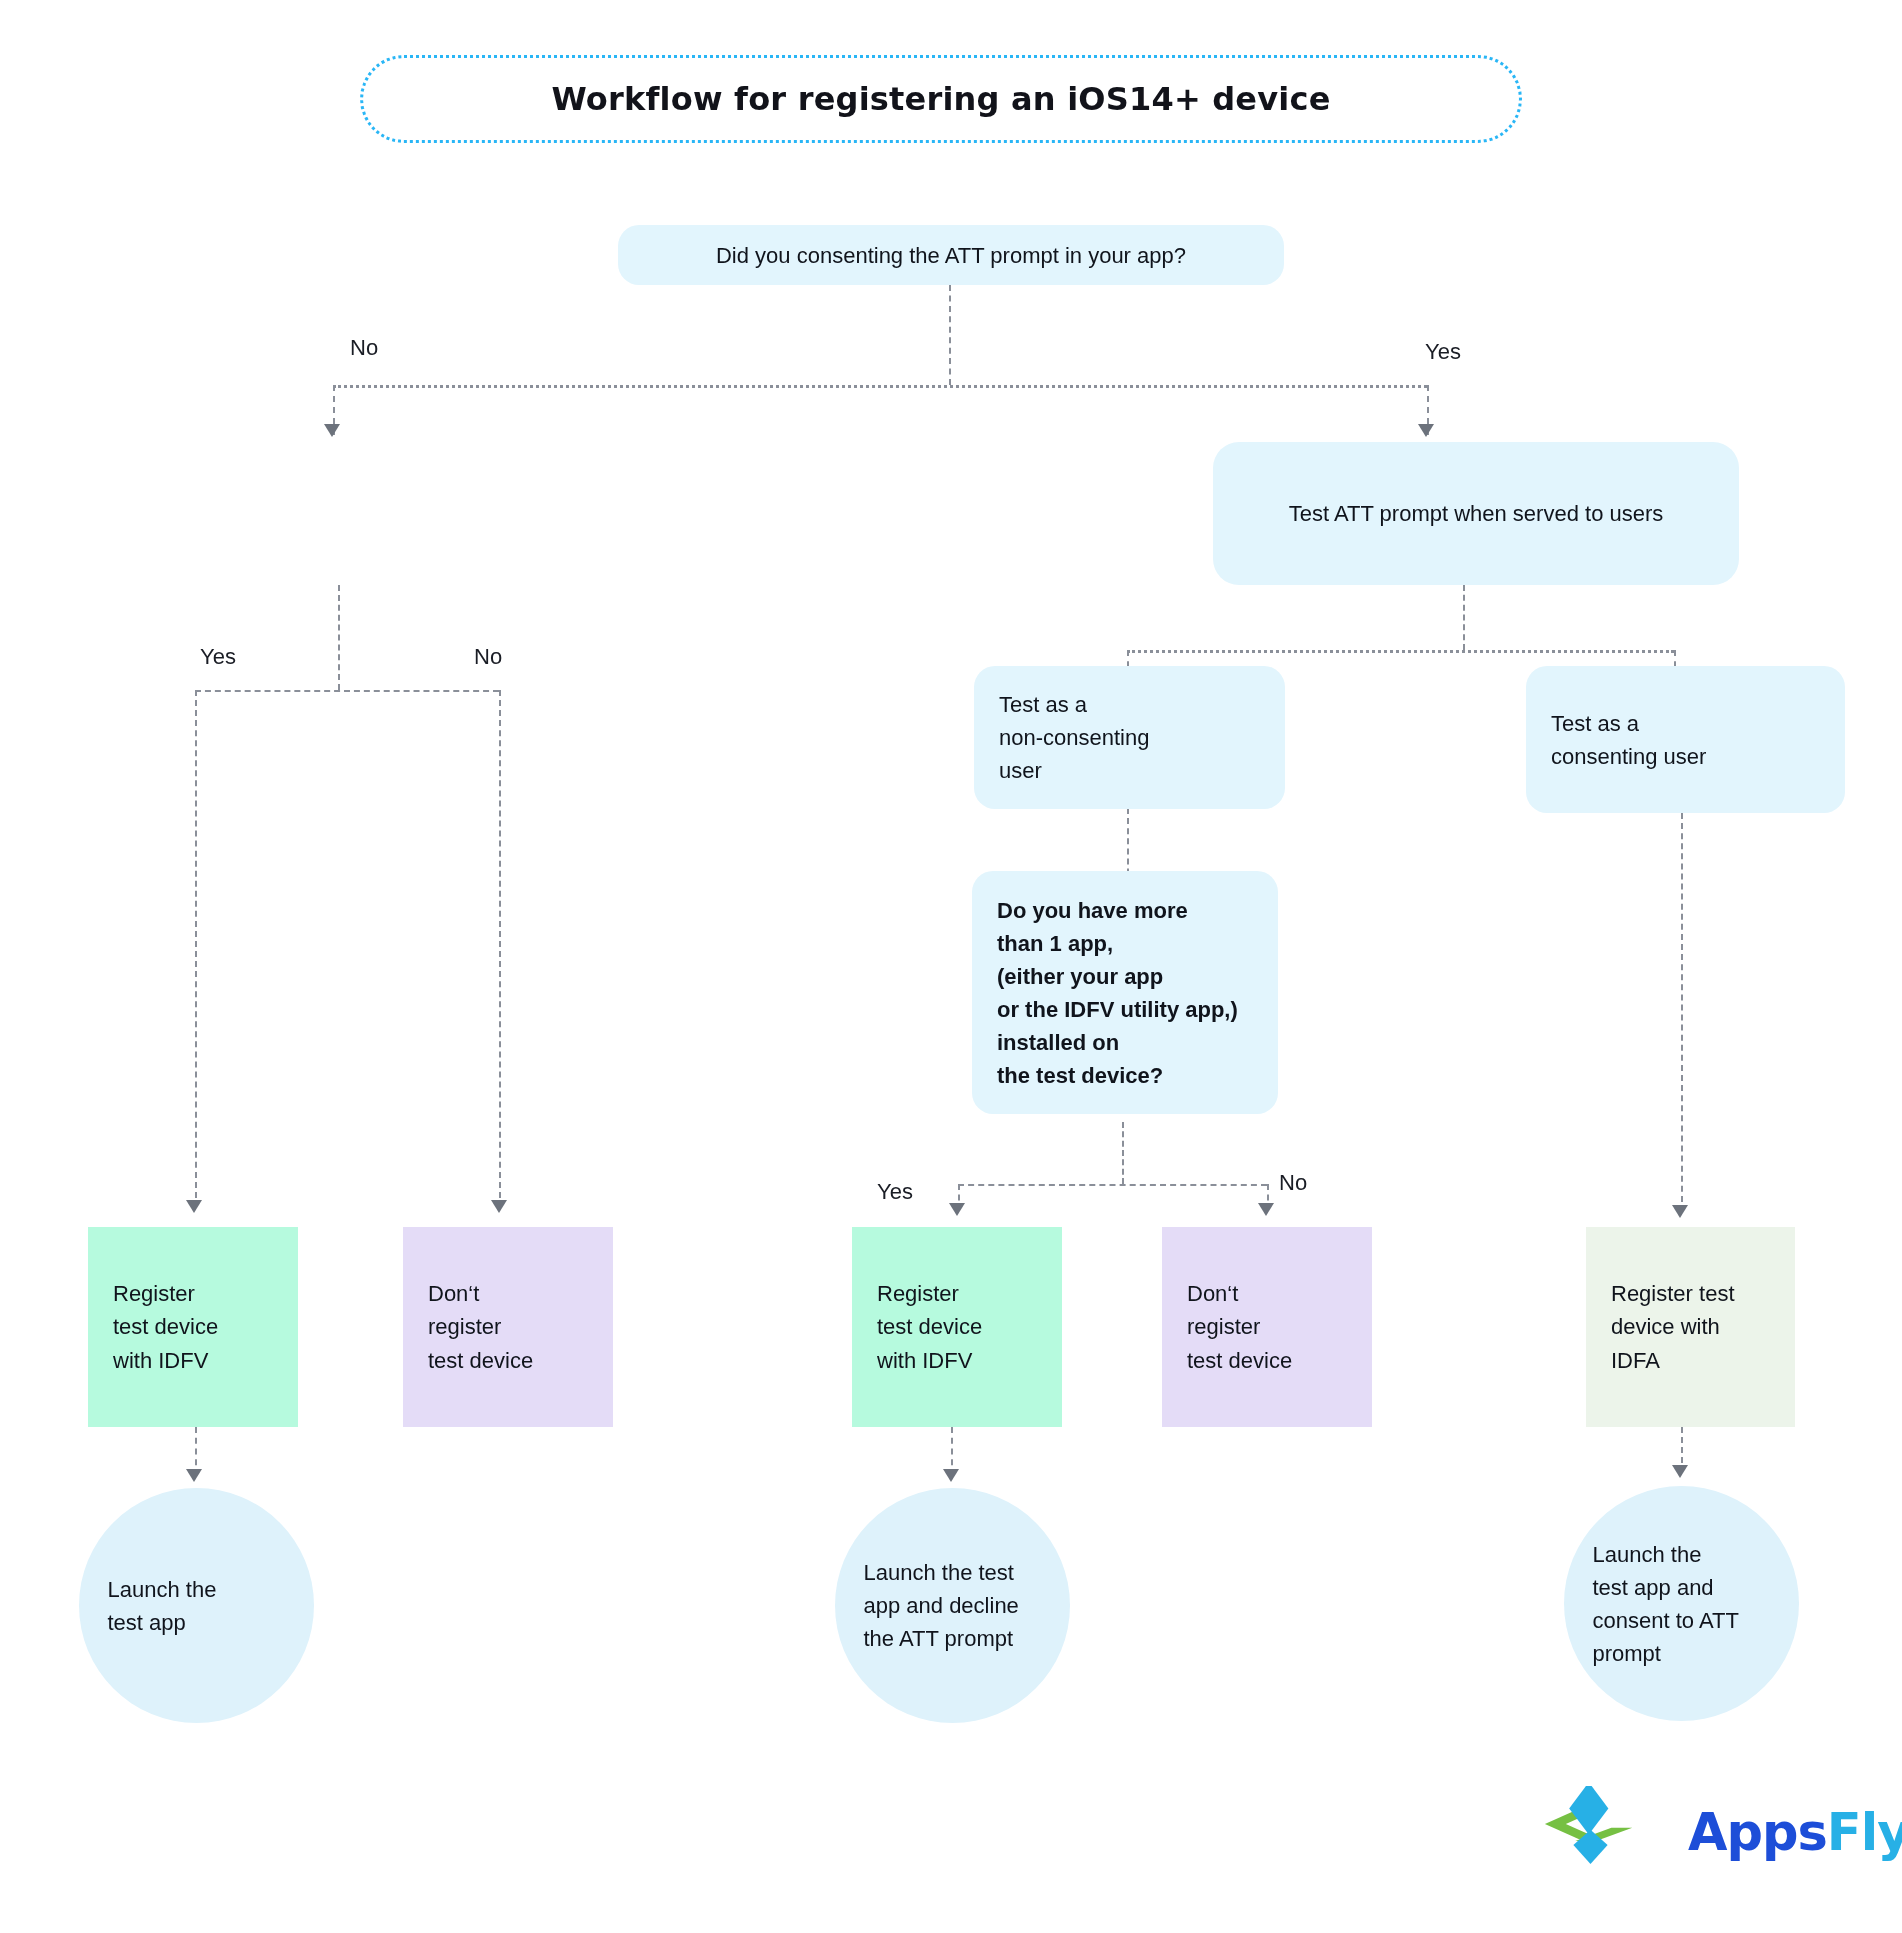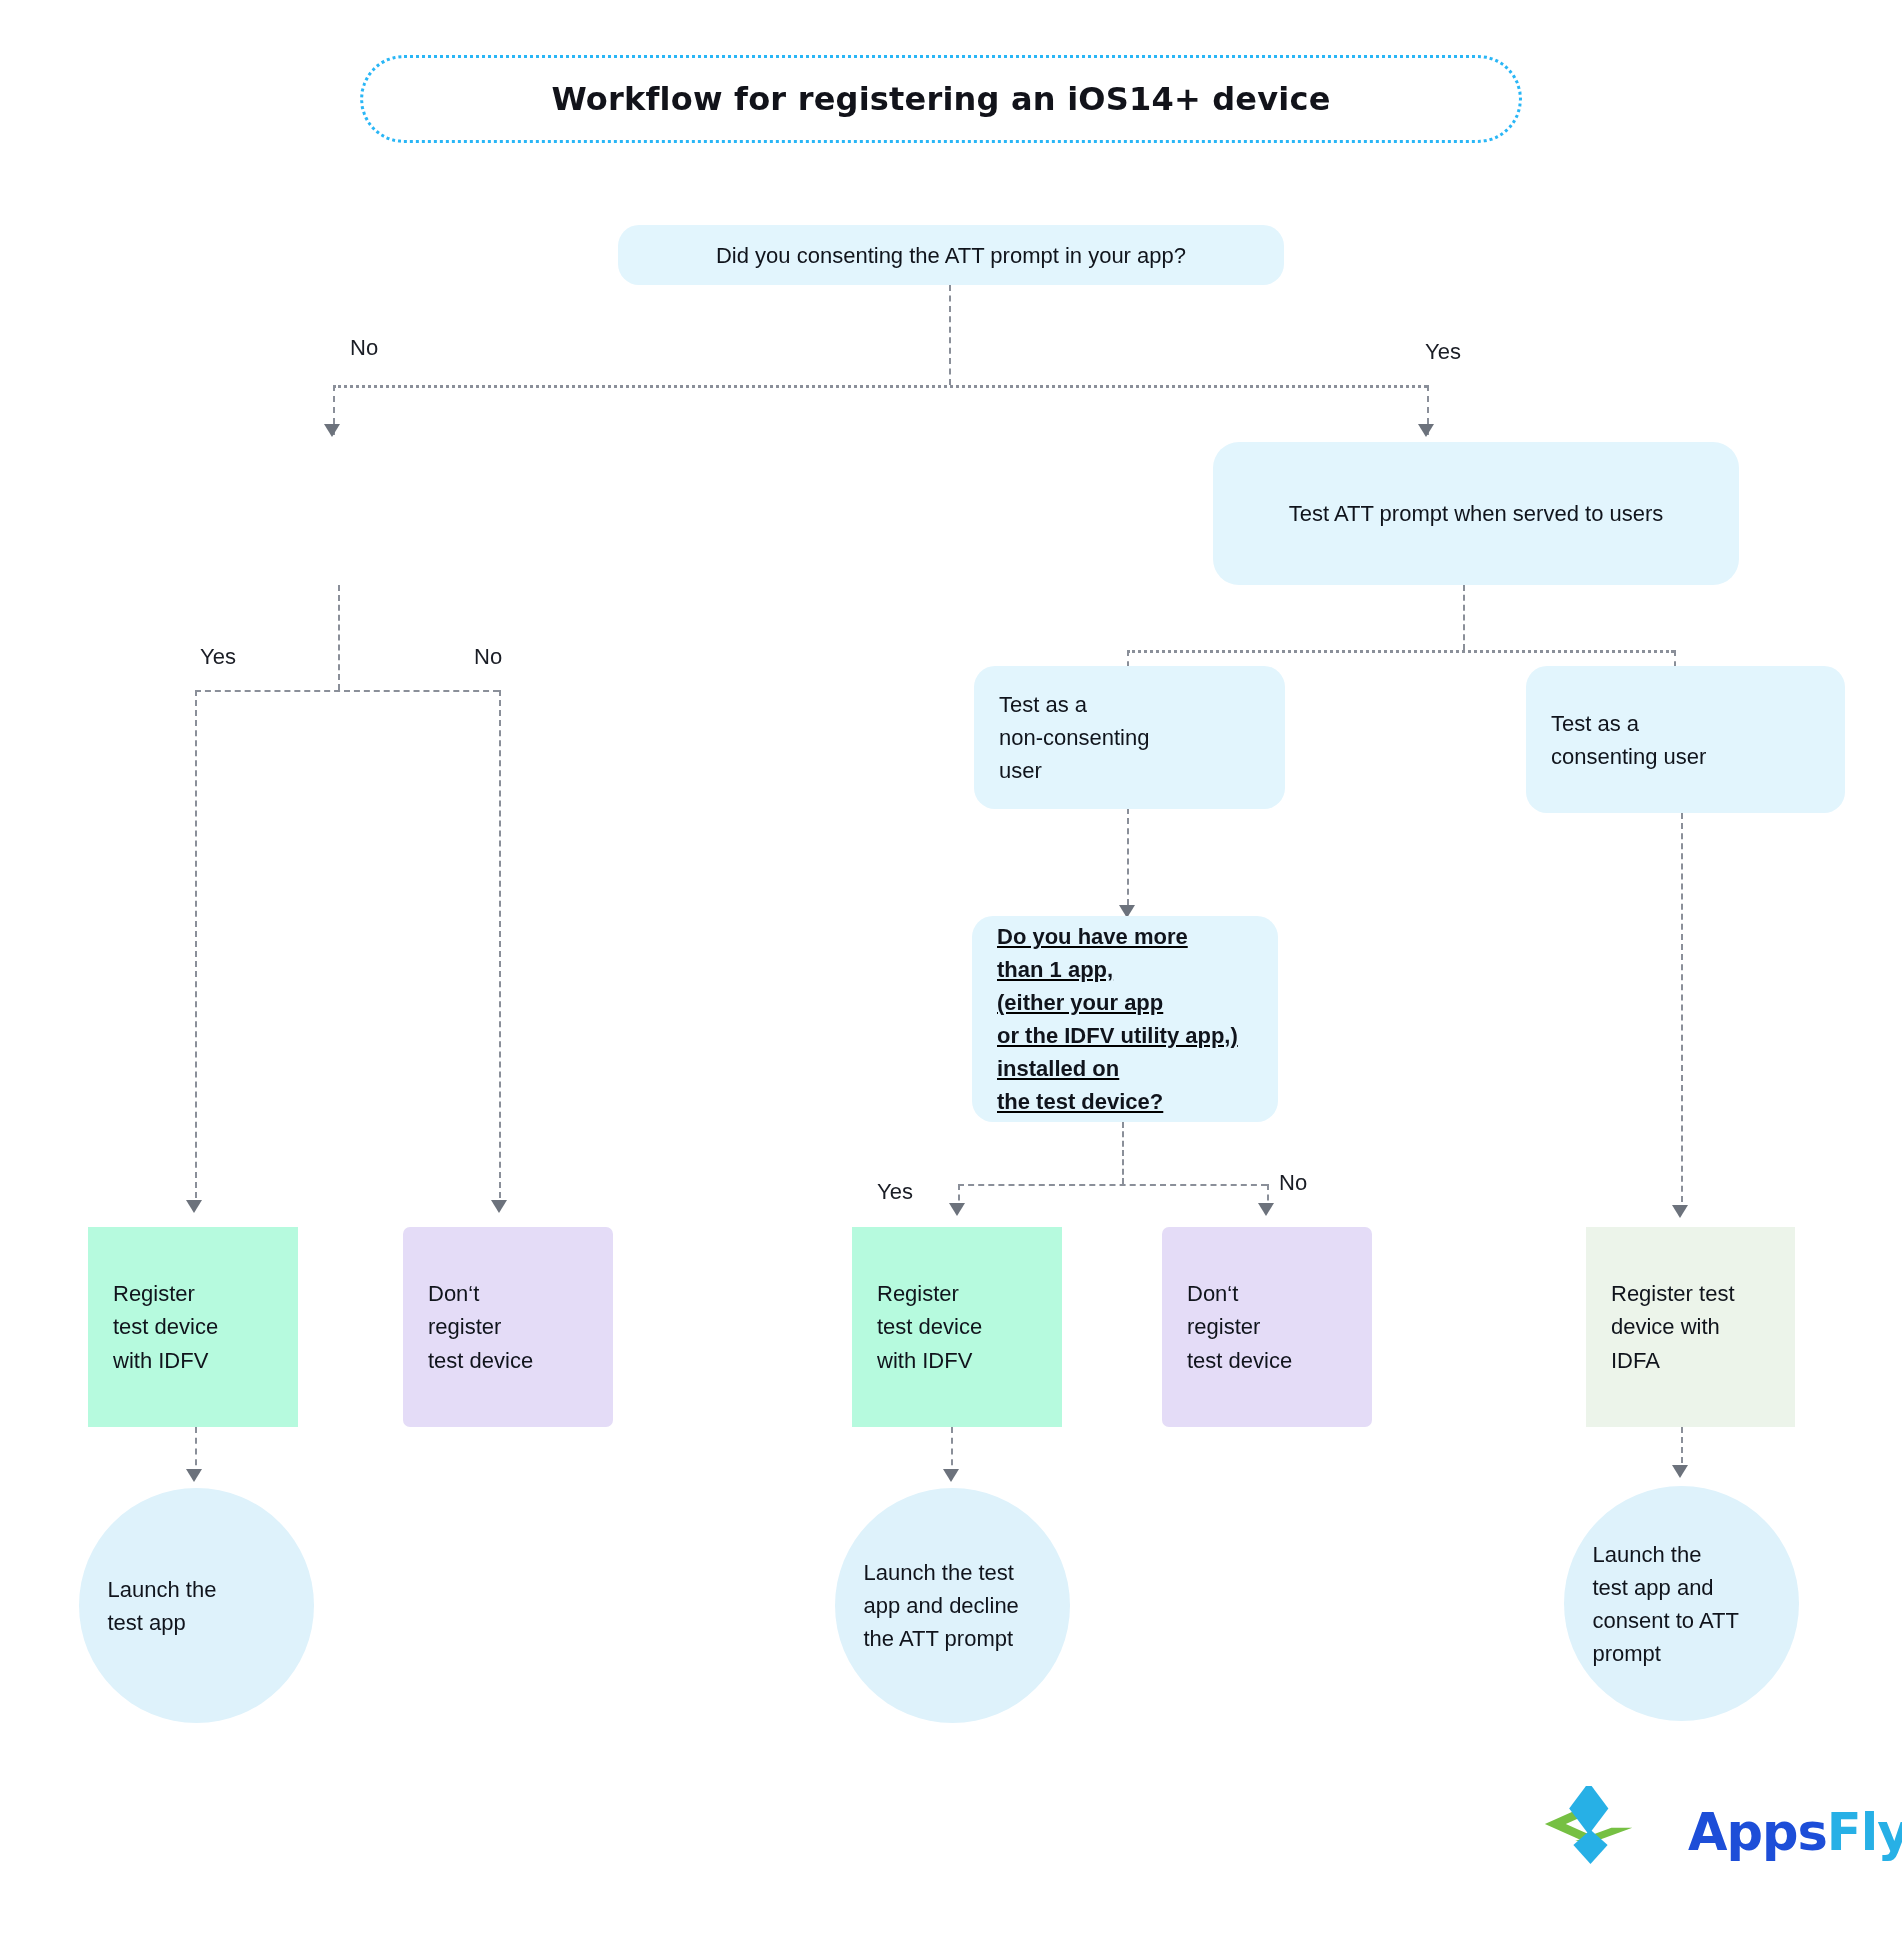--- a/index.html
+++ b/index.html
@@ -25,21 +25,21 @@
   .node{position:absolute;box-sizing:border-box;display:flex;align-items:center;}
   .node .txt{width:100%;white-space:pre-line;color:#10141c;}
 
   .n-round{background:#e2f5fd;border-radius:21px;}
   .n-round.center .txt{text-align:center;}
   .n-round .txt{padding:0 25px;font-size:22px;line-height:1.5;}
 
   .n-rect{border-radius:0;}
   .n-rect .txt{padding:0 25px;font-size:22px;line-height:1.52;}
   .n-green{background:#b6fade;}
-  .n-purple{background:#e4dcf7;border-radius:7px;}
+  .n-purple{background:#e4dcf7;}
   .n-palegreen{background:#ecf4ea;}
 
   .n-circle{background:#def2fb;border-radius:50%;}
   .n-circle .txt{padding:0 28.5px;font-size:22px;line-height:1.5;}
 
   .bold .txt{font-weight:bold;}
 
   
   .edge-label{
     position:absolute;font-size:22px;color:#1a1d25;white-space:nowrap;text-align:right;
@@ -136,21 +136,21 @@
     <span class="txt">Test as a
 non-consenting
 user</span>
   </div>
 
   <div class="node n-round" style="left:1526px;top:666px;width:319px;height:147px;">
     <span class="txt">Test as a
 consenting user</span>
   </div>
 
-  <div class="node n-round bold" style="left:972px;top:916px;width:306px;height:206px;text-decoration:underline;">
+  <div class="node n-round bold" style="left:972px;top:871px;width:306px;height:243px;">
     <span class="txt">Do you have more
 than 1 app,
 (either your app
 or the IDFV utility app,)
 installed on
 the test device?</span>
   </div>
 
   <div class="node n-rect n-green" style="left:88px;top:1227px;width:210px;height:200px;">
     <span class="txt">Register

